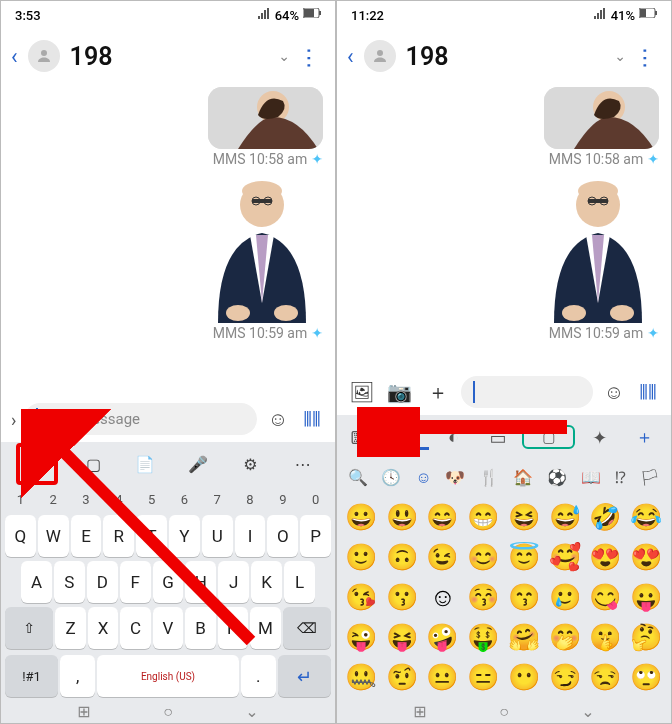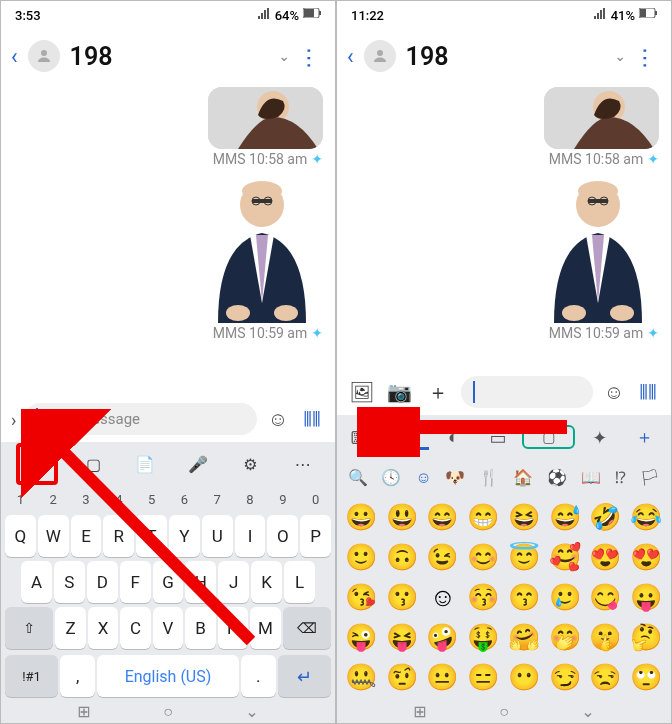--- a/index.html
+++ b/index.html
@@ -25,21 +25,21 @@
 .circlewave{color:#2962c9}
 .kbd{background:#e8eaed;display:flex;flex-direction:column}
 .kbdtoolbar{height:44px;display:flex;align-items:center;justify-content:space-around;padding:0 6px}
 .kbdtoolbar .tbtn{width:32px;height:32px;display:flex;align-items:center;justify-content:center;color:#444;border-radius:8px}
 .kbdtoolbar .highlighted{border:4px solid #e00;border-radius:4px;width:42px;height:42px;margin:-1px}
 .numrow,.keyrow{display:flex;justify-content:center;gap:2px;padding:2px 4px}
 .numrow span{flex:1;text-align:center;font-size:13px;color:#555;padding:4px 0}
 .key{background:#fff;border-radius:6px;height:42px;display:flex;align-items:center;justify-content:center;font-size:17px;box-shadow:0 1px 0 rgba(0,0,0,.2);color:#222}
 .keyrow .key{flex:1}
 .key.wide{flex:1.5;background:#d5d8dc}
-.key.space{flex:4;font-size:16px;color:#3b82f6}
+.key.space{flex:4;font-size:10px;color:#b91c1c}
 .key.ret{flex:1.5;background:#d5d8dc;color:#2962c9;font-size:18px}
 .key.shift{flex:1.5;background:#d5d8dc;font-size:14px}
 .bottomrow{display:flex;padding:4px 4px 2px;gap:2px}
 .bottombar{height:24px;display:flex;justify-content:space-around;align-items:center;padding:0 40px;color:#888}
 .redarrow{position:absolute;pointer-events:none;z-index:10}
 
 .emojitabs{height:44px;display:flex;align-items:center;padding:0 6px;gap:4px;background:#e8eaed;position:relative}
 .emojitabs .et{flex:1;display:flex;align-items:center;justify-content:center;font-size:18px;color:#555}
 .emojitabs .et.active{border-bottom:3px solid #2962c9}
 .emojitabs .plus{color:#2962c9}

